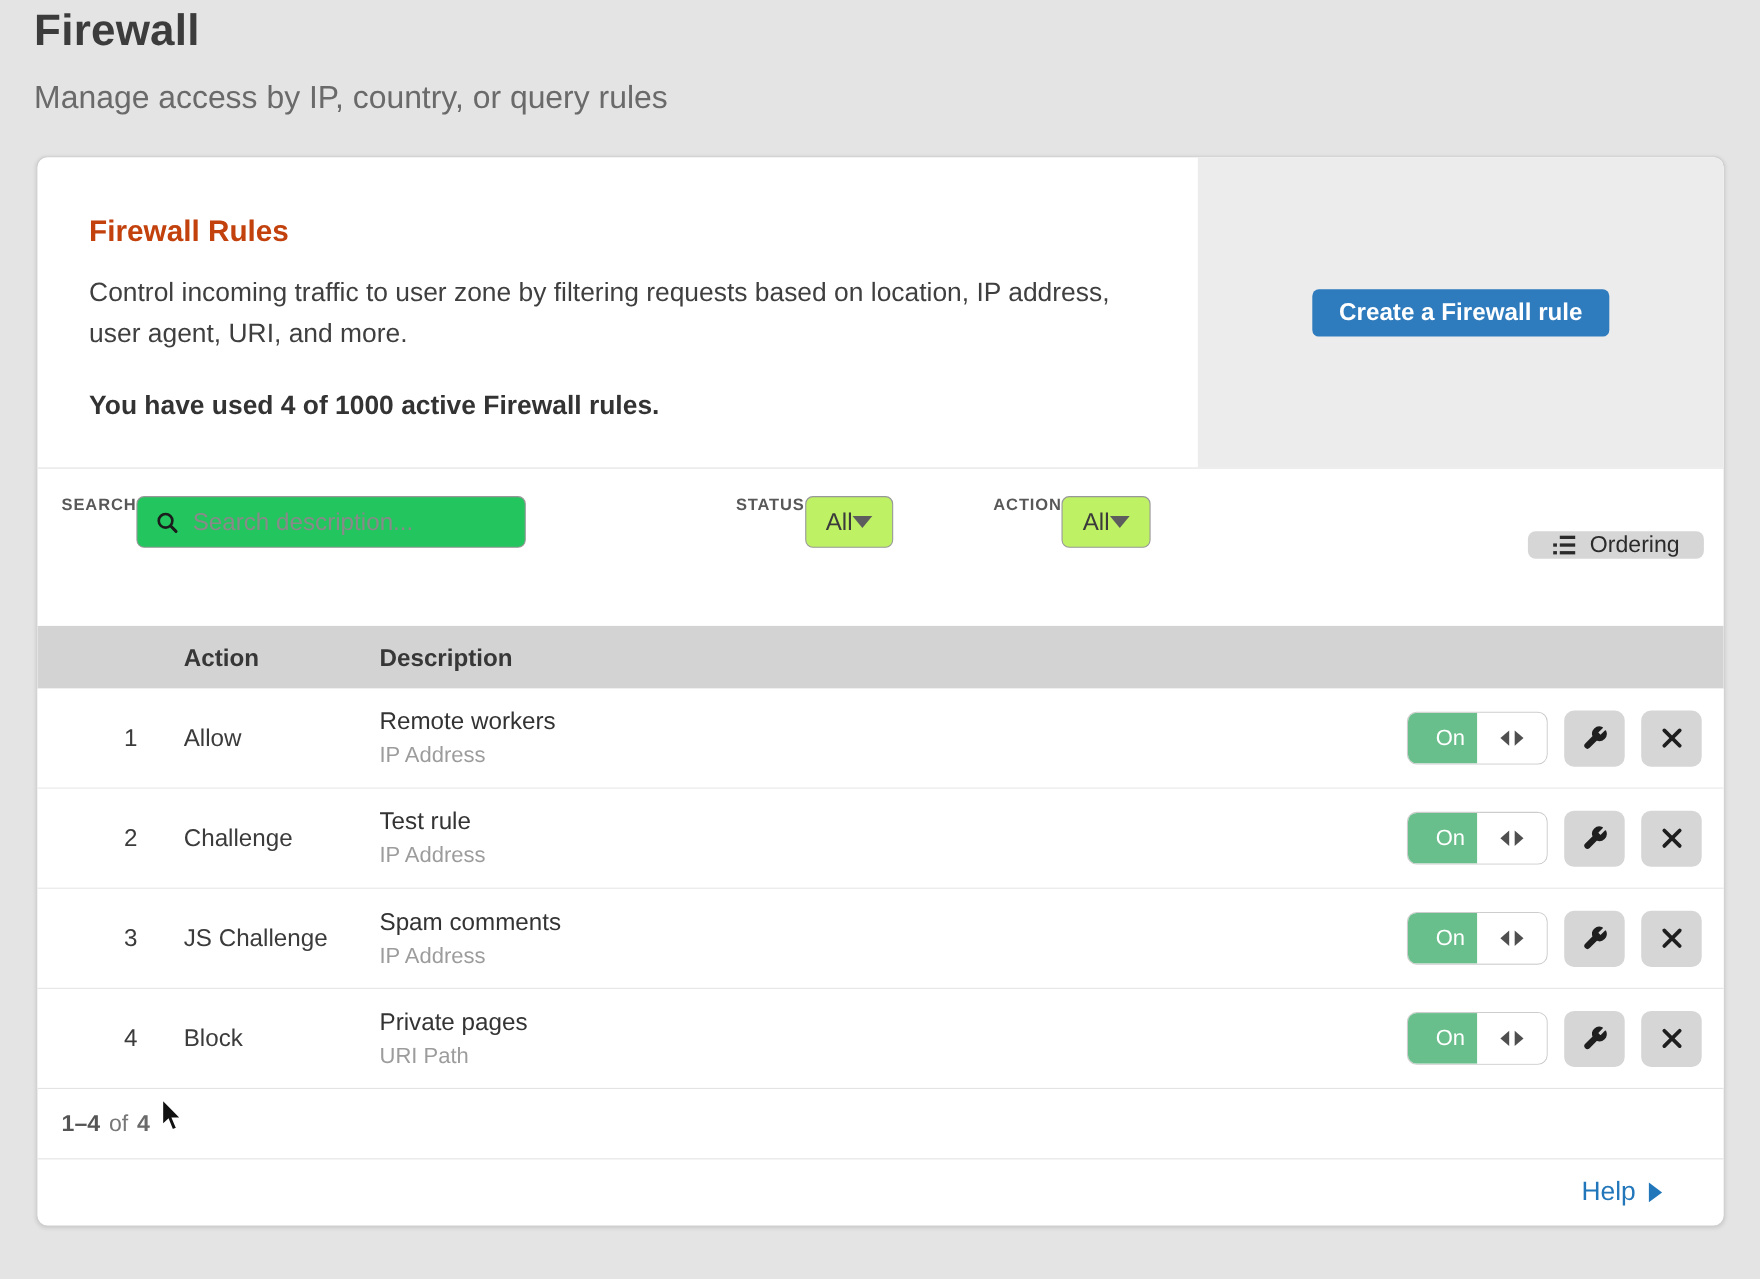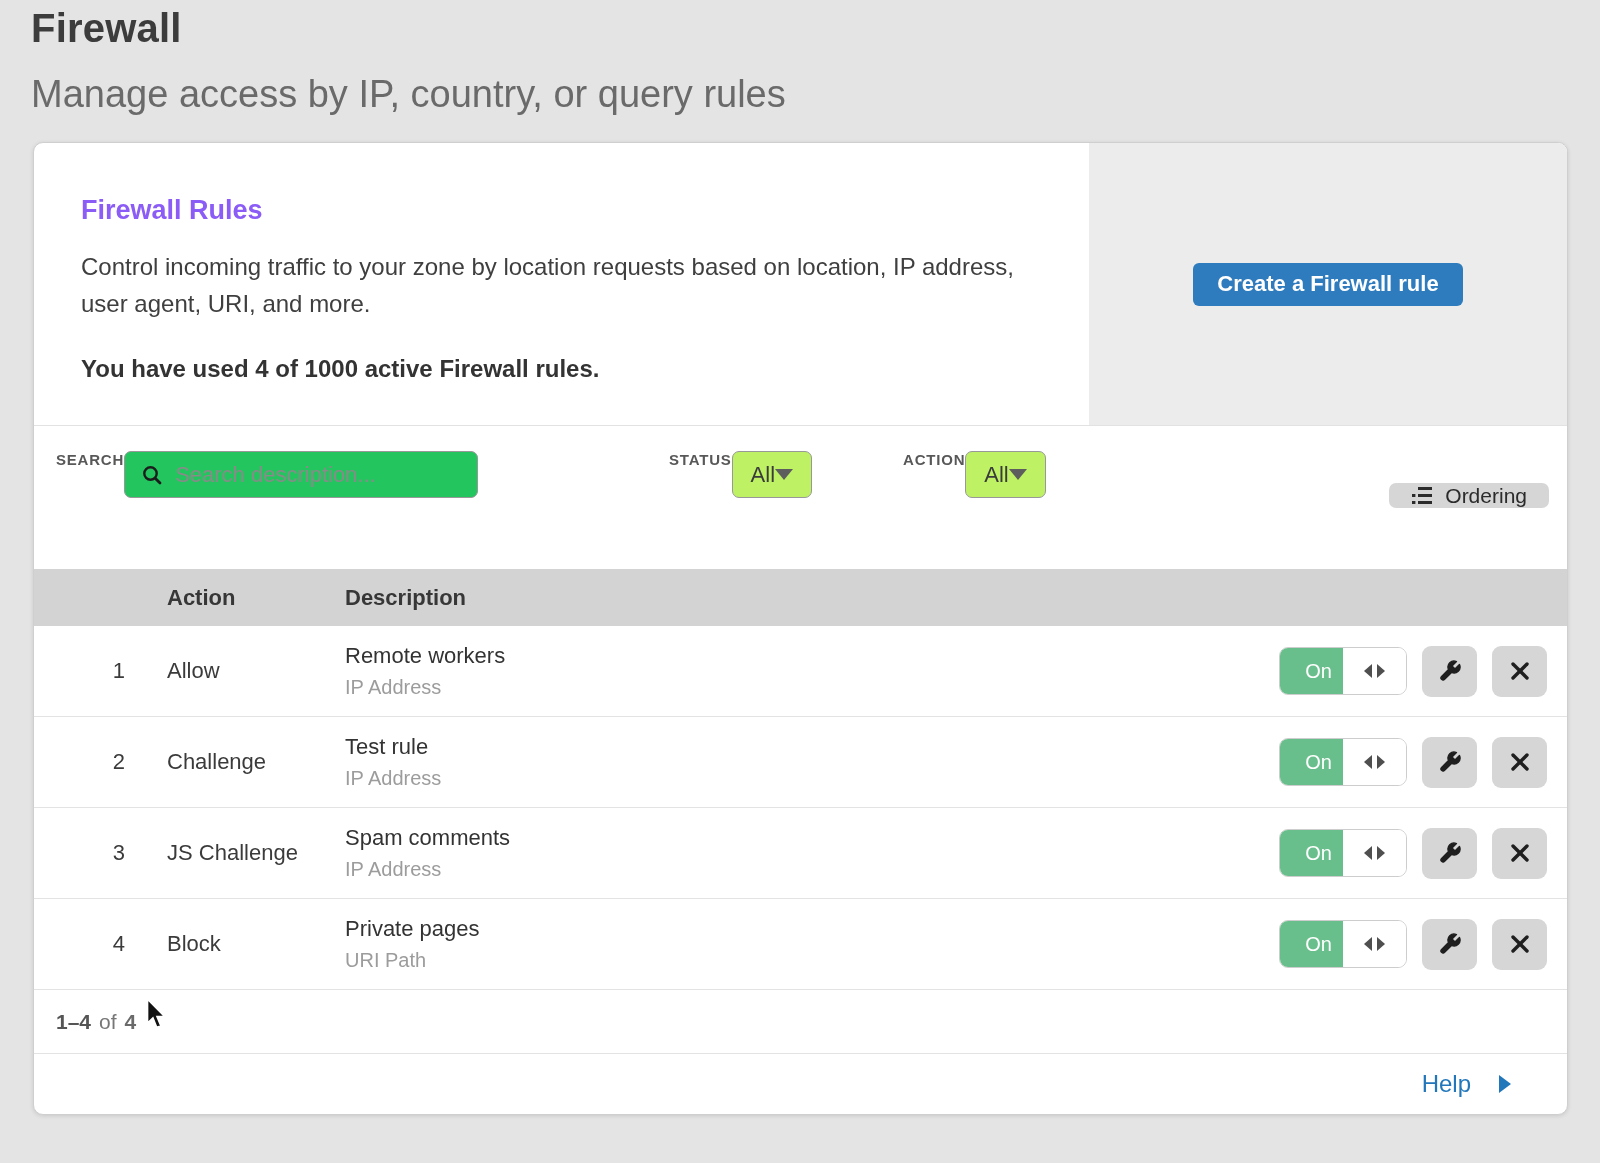--- a/index.html
+++ b/index.html
@@ -7,34 +7,34 @@
   body {
     background:#e4e4e4;
     font-family:"Liberation Sans", sans-serif;
     color:#3b3b3b;
     position:relative;
     overflow:hidden;
   }
   
   .page-header { padding:6px 0 0 31px; }
   .page-title { font-size:40px; font-weight:700; color:#3c3c3c; letter-spacing:.2px; }
-  .page-subtitle { margin-top:22px; font-size:38px; font-weight:400; color:#6a6a6a; }
+  .page-subtitle { margin-top:22px; font-size:29px; font-weight:400; color:#6a6a6a; }
 
   
   .card {
     position:absolute; left:33px; top:142px; width:1535px; height:973px;
     background:#ffffff; border:1px solid #cfcfcf; border-radius:10px;
     box-shadow:0 1px 4px rgba(0,0,0,.12);
     display:flex; flex-direction:column; overflow:hidden;
   }
 
   
   .intro { display:flex; height:283px; border-bottom:1px solid #e2e2e2; flex:0 0 auto; }
   .intro-left { flex:1 1 auto; padding:52px 70px 0 47px; }
-  .intro-heading { font-size:27px; font-weight:700; color:#8b5cf6; margin-bottom:22px; }
+  .intro-heading { font-size:27px; font-weight:700; color:#c2410c; margin-bottom:22px; }
   .intro-desc { font-size:24px; color:#3f3f3f; line-height:37px; max-width:950px; }
   .intro-usage { font-size:24px; font-weight:700; color:#333; margin-top:33px; }
   .intro-right { flex:0 0 478px; background:#ececec; display:flex; align-items:center; justify-content:center; }
   .create-btn {
     background:#2e7bbd; color:#fff; border:none; border-radius:6px;
     font-family:inherit; font-size:22px; font-weight:700;
     padding:0 24px; height:43px; cursor:pointer;
   }
 
   
@@ -103,40 +103,40 @@
 
   
   .pagination {
     height:64px; display:flex; align-items:center; padding-left:22px;
     font-size:21px; color:#777; border-bottom:1px solid #e3e3e3; flex:0 0 auto;
   }
   .pagination .range { font-weight:700; color:#555; }
   .pagination .of { margin:0 8px; color:#777; }
   .pagination .total { font-weight:700; color:#6a6a6a; }
   .card-footer { flex:1 1 auto; display:flex; align-items:center; justify-content:flex-end; padding-right:56px; }
-  .help-link { display:flex; align-items:center; gap:28px; color:#2277bb; font-size:24px; cursor:pointer; text-decoration:none; }
+  .help-link { display:flex; align-items:center; gap:12px; color:#2277bb; font-size:24px; cursor:pointer; text-decoration:none; }
   .help-arrow { width:0; height:0; border-top:9px solid transparent; border-bottom:9px solid transparent; border-left:12px solid #2277bb; }
 
   
   .cursor { position:absolute; left:145px; top:998px; pointer-events:none; }
 </style>
 </head>
 <body>
 
 <div class="page-header">
   <div class="page-title">Firewall</div>
   <div class="page-subtitle">Manage access by IP, country, or query rules</div>
 </div>
 
 <div class="card">
 
   <section class="intro">
     <div class="intro-left">
       <div class="intro-heading">Firewall Rules</div>
-      <div class="intro-desc">Control incoming traffic to your zone by location requests based on location, IP address, user agent, URI, and more.</div>
+      <div class="intro-desc">Control incoming traffic to user zone by filtering requests based on location, IP address, user agent, URI, and more.</div>
       <div class="intro-usage">You have used 4 of 1000 active Firewall rules.</div>
     </div>
     <div class="intro-right">
       <button class="create-btn">Create a Firewall rule</button>
     </div>
   </section>
 
   <section class="filters">
     <div class="filter-group search-group">
       <div class="filter-label">SEARCH</div>

